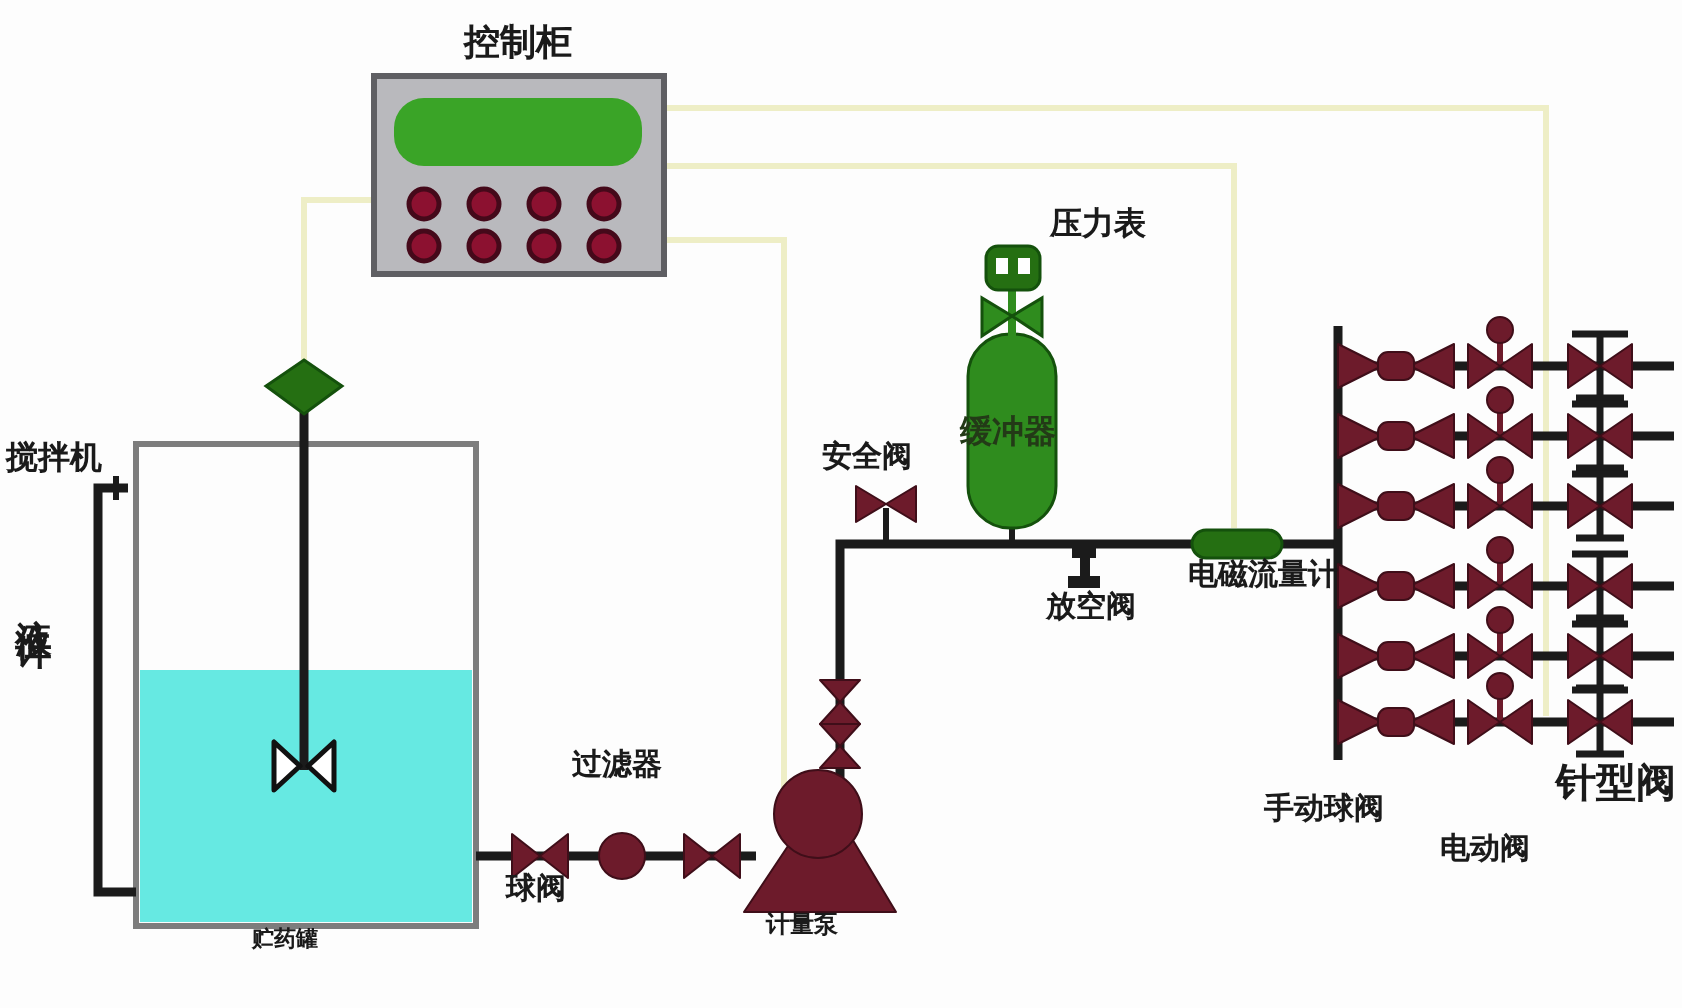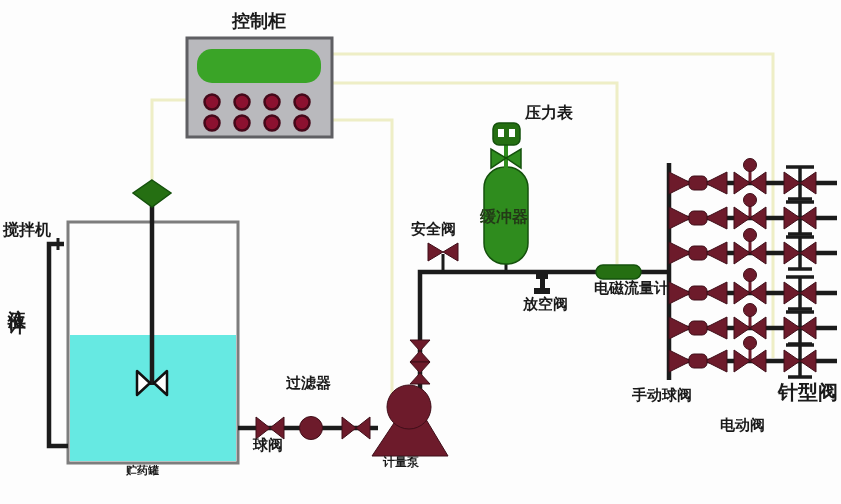--- a/index.html
+++ b/index.html
@@ -181,20 +181,20 @@
   </svg>
 
   <div class="lbl" style="left:232px;top:12px;font-size:18px;">控制柜</div>
   <div class="lbl" style="left:3px;top:211px;font-size:16px;margin-top:10px;">搅拌机</div>
   <div class="lbl lbl-v" style="left:6px;top:295px;font-size:18px;">液位计</div>
   <div class="lbl" style="left:477px;top:104px;font-size:16px;margin-left:48px;">压力表</div>
   <div class="lbl" style="left:480px;top:208px;font-size:16px;color:#233a17;">缓冲器</div>
   <div class="lbl" style="left:411px;top:221px;font-size:15px;">安全阀</div>
   <div class="lbl" style="left:523px;top:296px;font-size:15px;">放空阀</div>
   <div class="lbl" style="left:569px;top:280px;font-size:15px;margin-left:25px;">电磁流量计</div>
-  <div class="lbl" style="left:632px;top:387px;font-size:15px;">手动球阀</div>
+  <div class="lbl" style="left:632px;top:397px;font-size:15px;">手动球阀</div>
   <div class="lbl" style="left:720px;top:381px;font-size:15px;margin-top:36px;">电动阀</div>
   <div class="lbl" style="left:778px;top:381px;font-size:20px;">针型阀</div>
   <div class="lbl" style="left:286px;top:375px;font-size:15px;">过滤器</div>
   <div class="lbl" style="left:253px;top:437px;font-size:15px;">球阀</div>
   <div class="lbl" style="left:126px;top:464px;font-size:11px;">贮药罐</div>
   <div class="lbl" style="left:383px;top:456px;font-size:12px;">计量泵</div>
 </div>
 
 </body></html>

